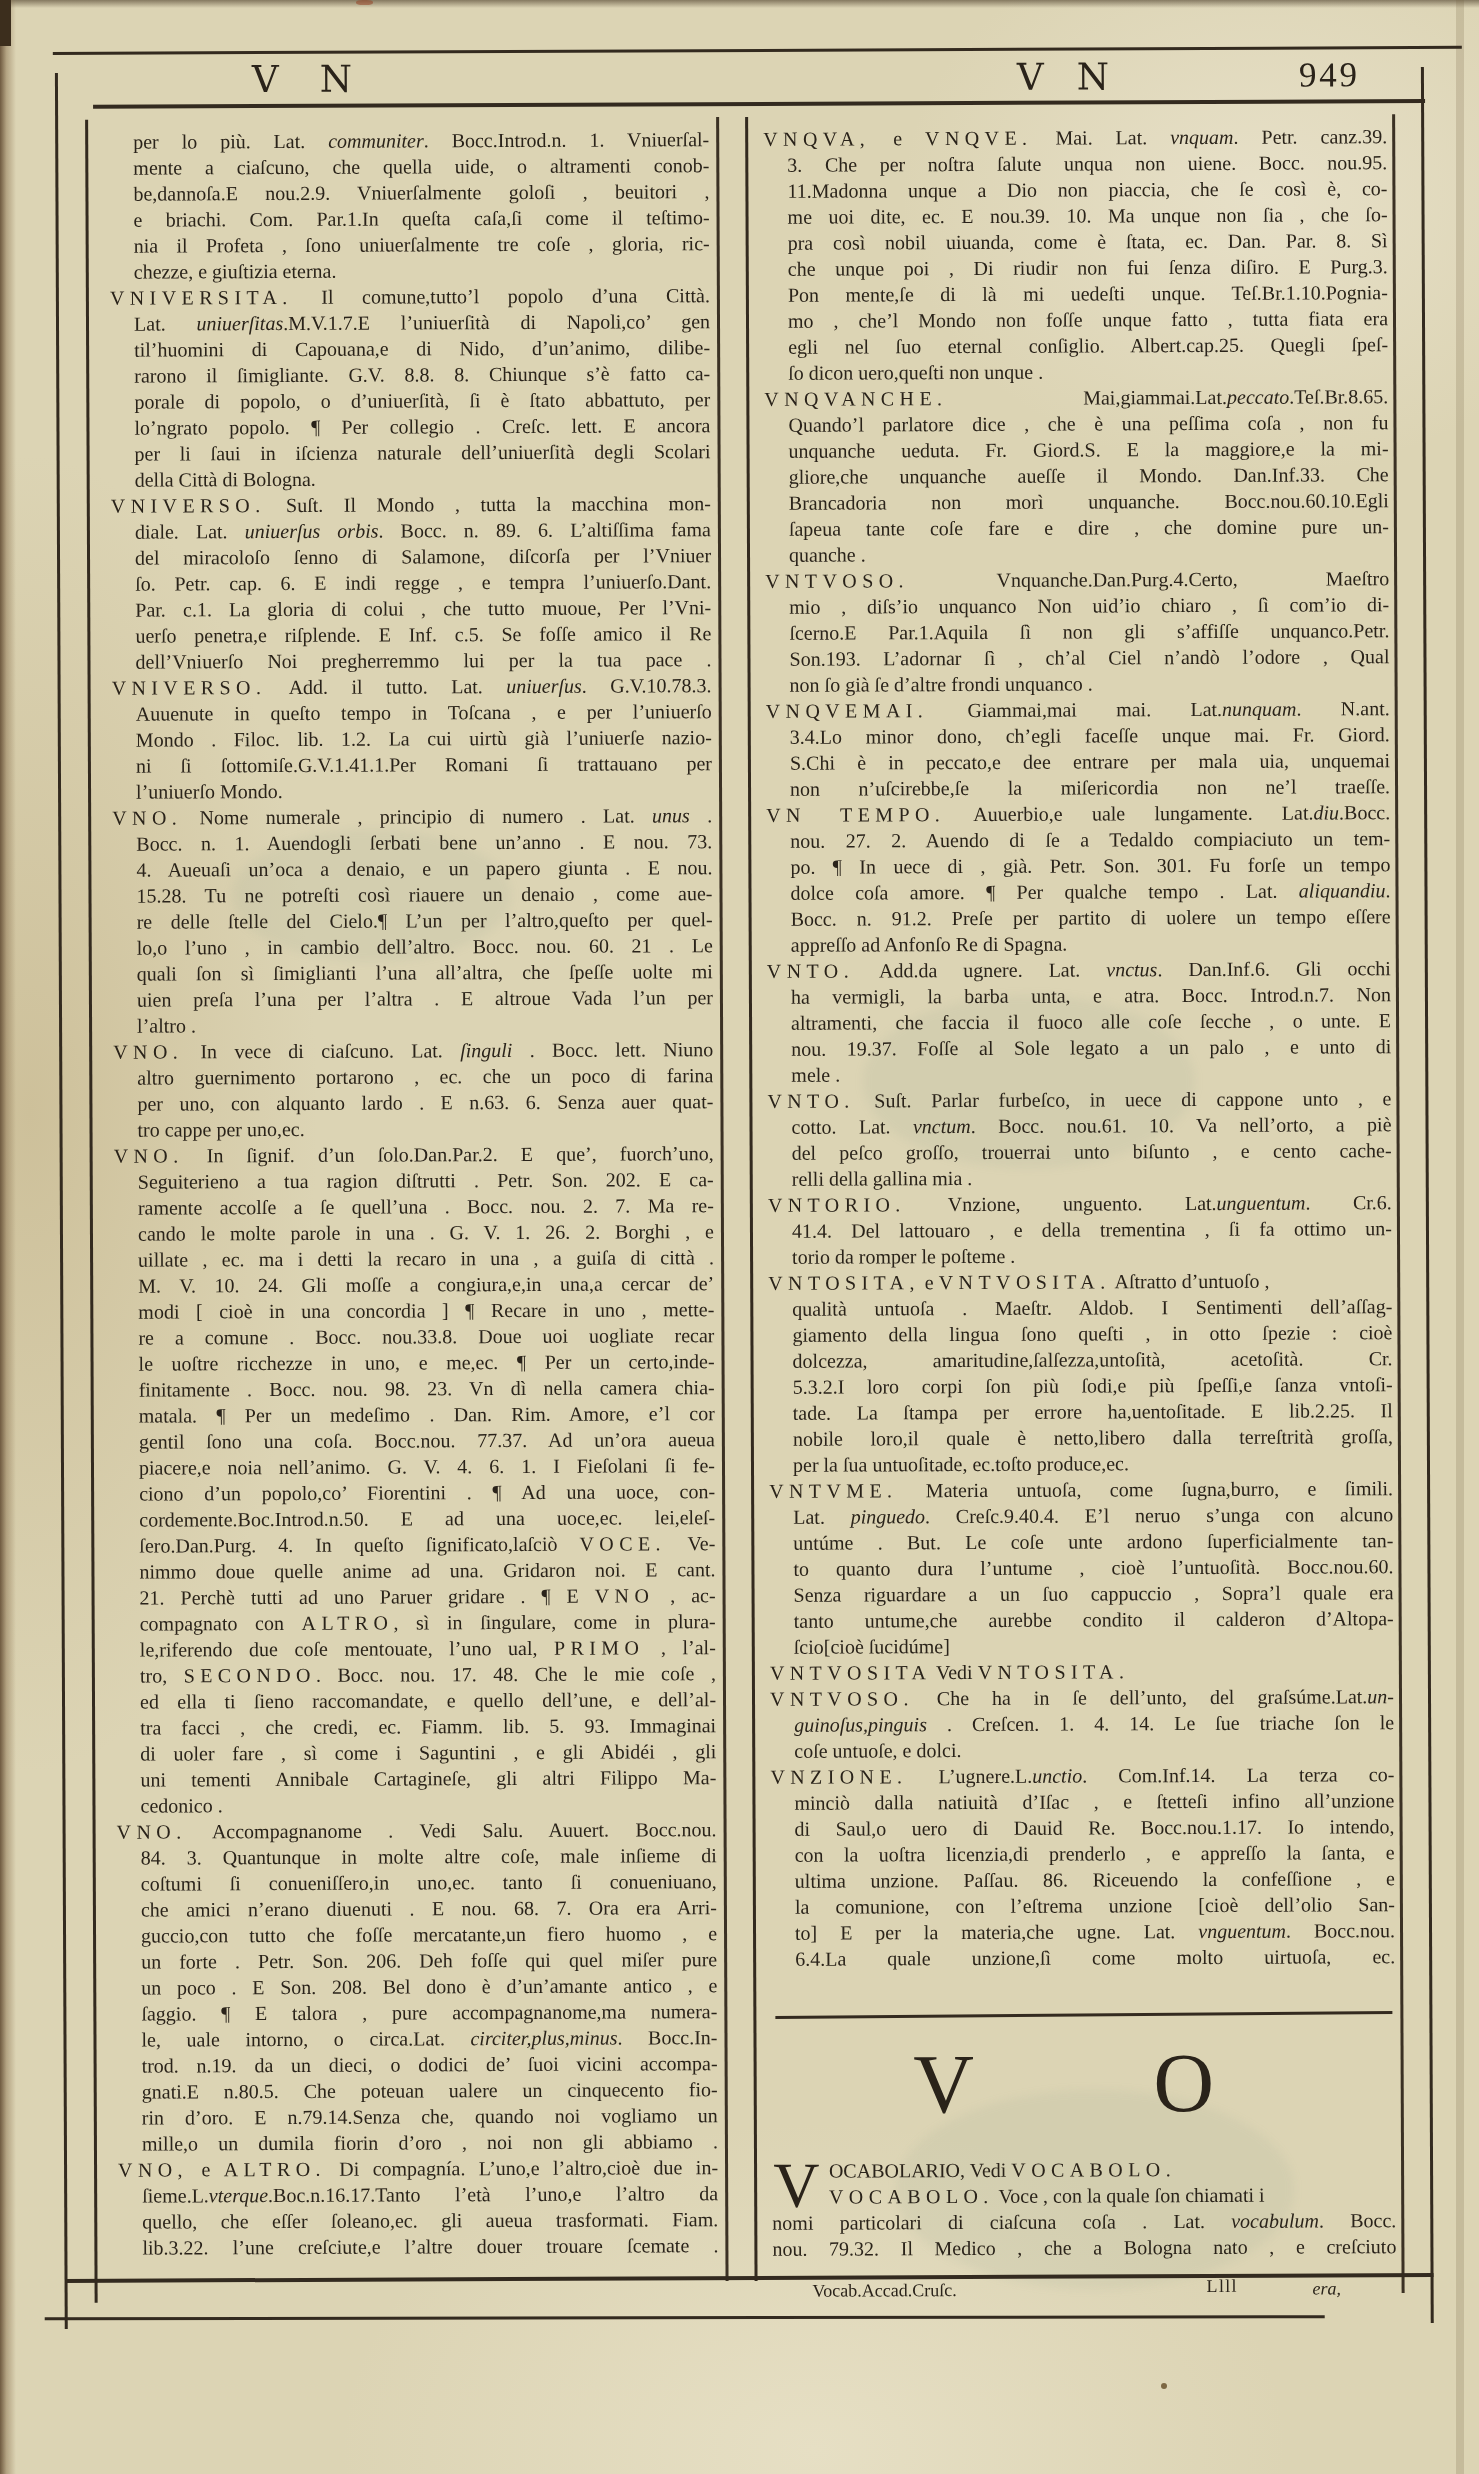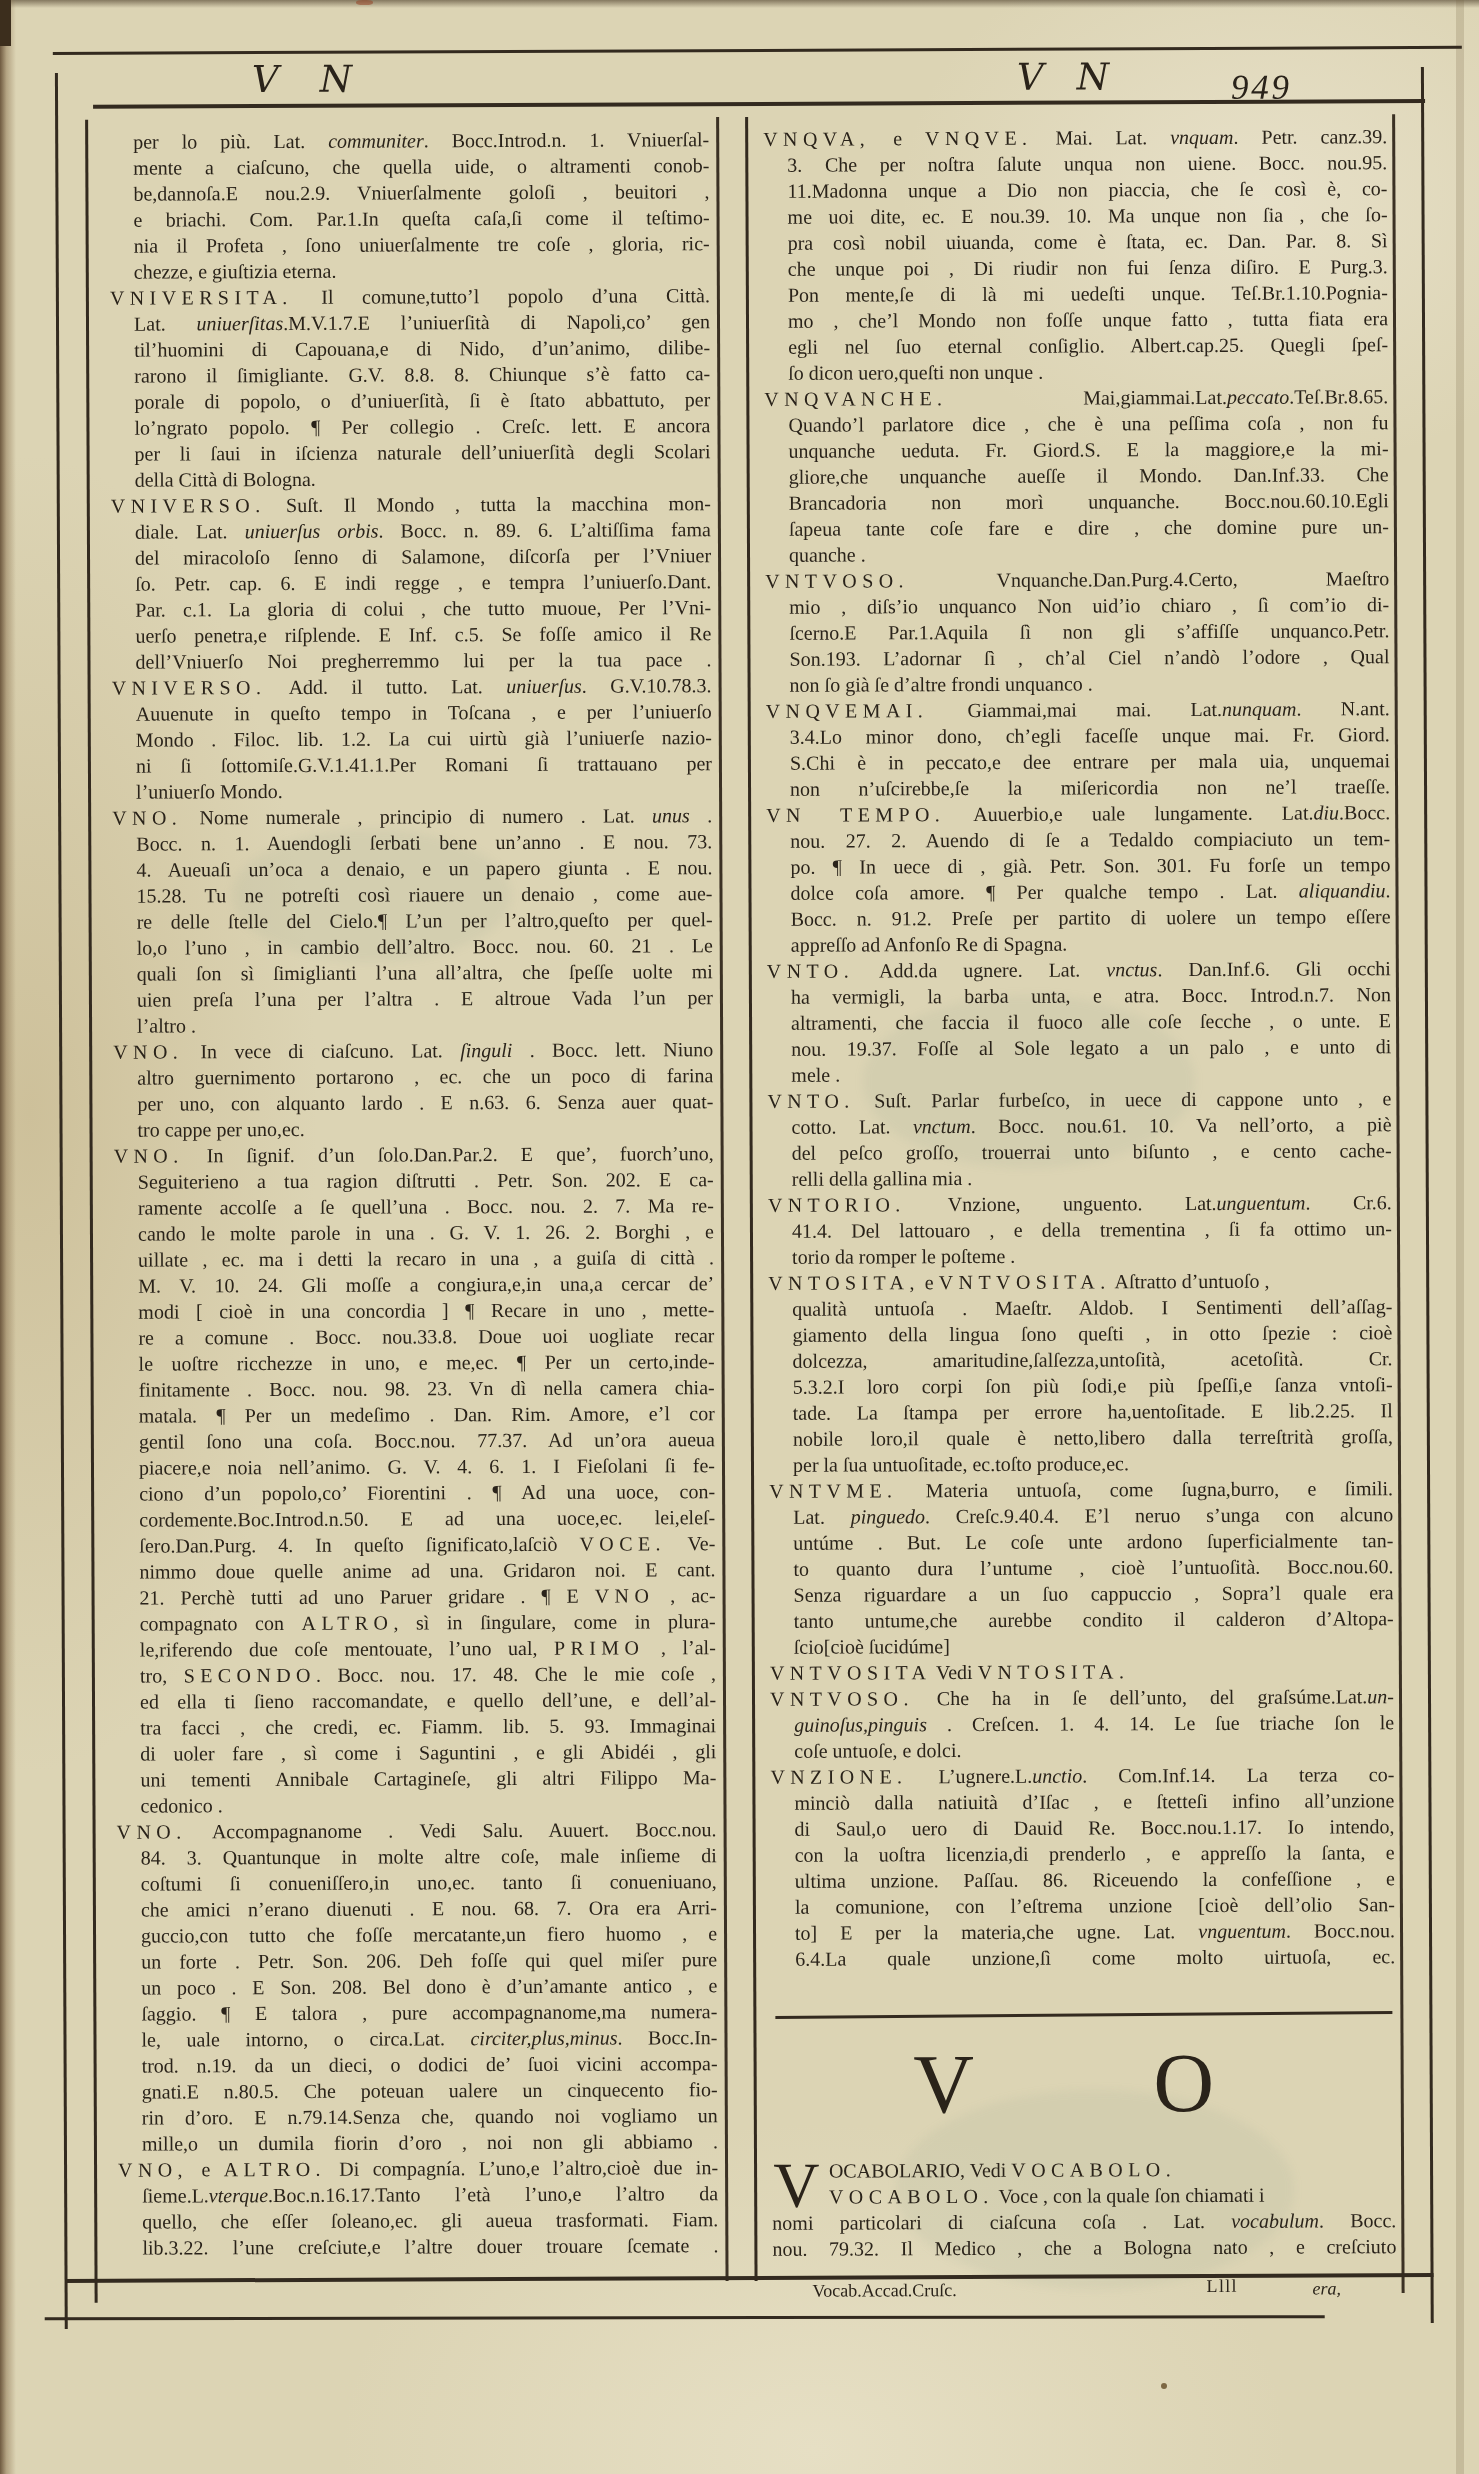--- a/index.html
+++ b/index.html
@@ -22,24 +22,24 @@
   .edge-right{position:absolute;left:1456px;top:0;width:8px;height:100%;background:rgba(120,100,70,.22);}
   .stain1{position:absolute;left:1161px;top:2383px;width:6px;height:6px;border-radius:50%;background:#7d6844;}
   .stain2{position:absolute;left:356px;top:0;width:17px;height:5.3px;border-radius:40%;background:rgba(150,70,40,.55);}
   .smudge{position:absolute;border-radius:50%;background:rgba(140,155,140,.10);filter:blur(4px);}
 
   .tilt{position:absolute;left:0;top:0;width:1480px;height:2475px;transform:rotate(-0.25deg);transform-origin:50% 50%;}
 
   .rule{position:absolute;background:#332a1f;}
   .rule.soft{background:#3b3124;}
 
-  .hdr{position:absolute;font-style:italic;white-space:nowrap;}
+  .hdr{position:absolute;white-space:nowrap;}
   .hdr-left{left:257px;top:56px;font-size:37px;letter-spacing:14.6px;font-family:"DejaVu Serif",serif;}
   .hdr-right{left:1022px;top:57px;font-size:37px;letter-spacing:10.6px;font-family:"DejaVu Serif",serif;}
-  .hdr-num{left:1236px;top:58px;font-size:35px;letter-spacing:2.7px;margin-top:12px;}
+  .hdr-num{left:1304px;top:58px;font-size:35px;letter-spacing:2.7px;}
 
   .col{position:absolute;top:126px;font-size:20px;line-height:26px;overflow:hidden;}
   .col-left{left:114px;width:600px;}
   .col-right{left:768px;width:624px;}
   .tl{white-space:nowrap;width:100%;box-sizing:border-box;padding-left:24px;height:26px;}
   .tl.entry{padding-left:0;}
   .tl.just{text-align:justify;text-align-last:justify;text-justify:inter-word;}
   .sc{letter-spacing:.27em;}
   .it{font-style:italic;margin-top:48px;}
 

